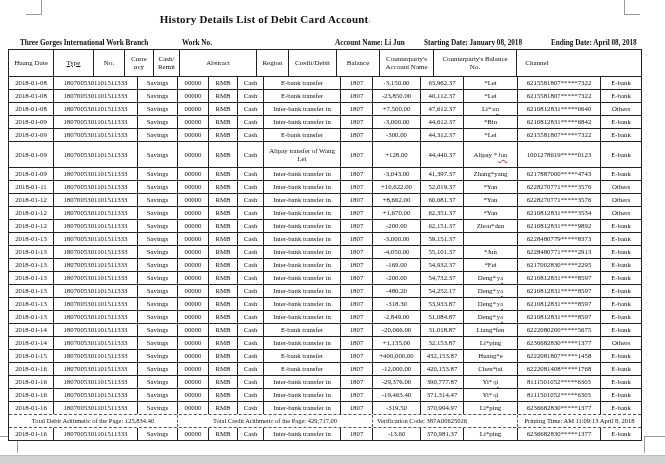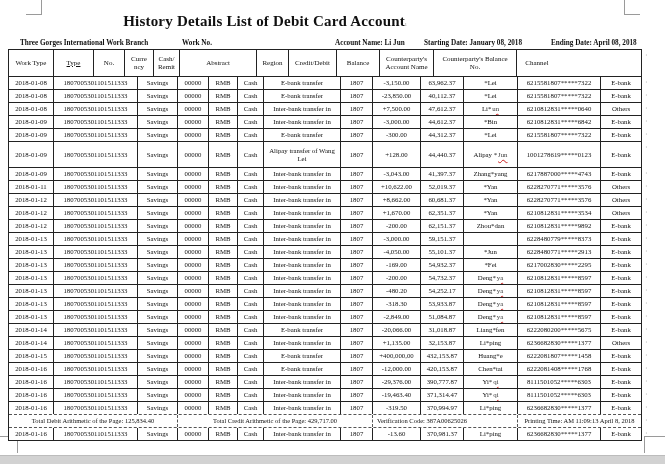--- a/index.html
+++ b/index.html
@@ -11,21 +11,21 @@
   .bottom-strip { position:absolute; left:0; top:455px; width:665px; height:9px;
     background:#d2d2d2; border-top:1px solid #bcbcbc; }
 
   .crop { position:absolute; }
   .crop-tl { left:26px; top:0; width:15px; height:14px; border-right:1px solid #9a9a9a; border-bottom:1px solid #9a9a9a; }
   .crop-tr { left:624px; top:0; width:15px; height:14px; border-left:1px solid #9a9a9a; border-bottom:1px solid #9a9a9a; }
   .crop-bl { left:0; top:436px; width:17px; height:16px; border-top:1px solid #9a9a9a; border-right:1px solid #9a9a9a; }
   .crop-br { left:644px; top:436px; width:21px; height:16px; border-top:1px solid #9a9a9a; border-left:1px solid #9a9a9a; }
 
   .title { position:absolute; top:13px; left:0; width:530px; text-align:center;
-    font-size:15px; font-weight:bold; color:#101010; letter-spacing:0.2px; }
+    font-size:11px; font-weight:bold; color:#101010; letter-spacing:0.2px; }
   .title::after { content:"ı"; font-size:6px; color:#999; font-weight:normal; }
 
   .meta { position:absolute; top:39px; left:0; width:665px; height:10px;
     font-size:7.2px; font-weight:bold; color:#101010; }
   .meta span { position:absolute; white-space:nowrap; top:0; }
   .m-branch { left:20px; }
   .m-card   { left:182px; }
   .m-acct   { left:335px; }
   .m-start  { left:424px; }
   .m-end    { left:551px; }
@@ -67,21 +67,21 @@
   <div class="meta">
     <span class="m-branch">Three Gorges International Work Branch</span>
     <span class="m-card">Work No.</span>
     <span class="m-acct">Account Name: Li Jun</span>
     <span class="m-start">Starting Date: January 08, 2018</span>
     <span class="m-end">Ending Date: April 08, 2018</span>
   </div>
 
   <div class="table" id="table">
       <div class="trow header">
-        <div class="cell th" style="width: 45px;">Work Type</div>
+        <div class="cell th" style="width: 45px;">Huang Date</div>
         <div class="cell th" style="width: 40px; text-decoration: underline;">Type</div>
         <div class="cell th" style="width: 31px;">No.</div>
         <div class="cell th" style="width: 29px;">Curre
 ncy</div>
         <div class="cell th" style="width: 26px;">Cash/
 Remit</div>
         <div class="cell th" style="width: 77px;">Abstract</div>
         <div class="cell th" style="width: 32px;">Region</div>
         <div class="cell th" style="width: 48px;">Credit/Debit</div>
         <div class="cell th" style="width: 43px;">Balance</div>

